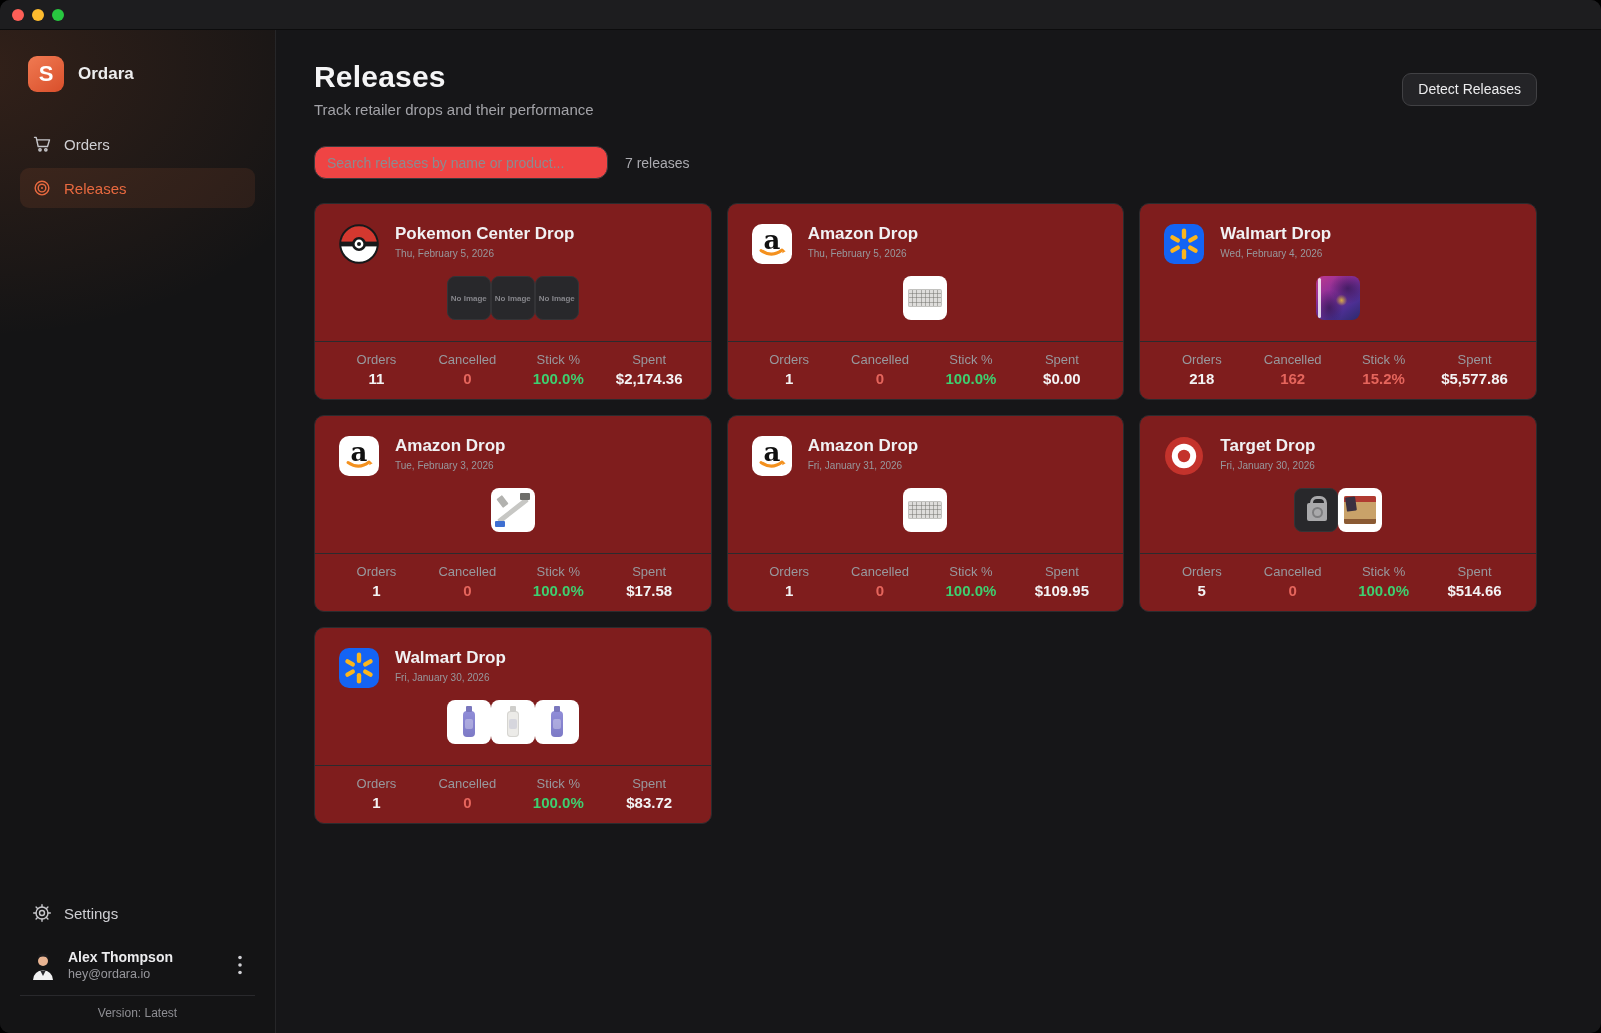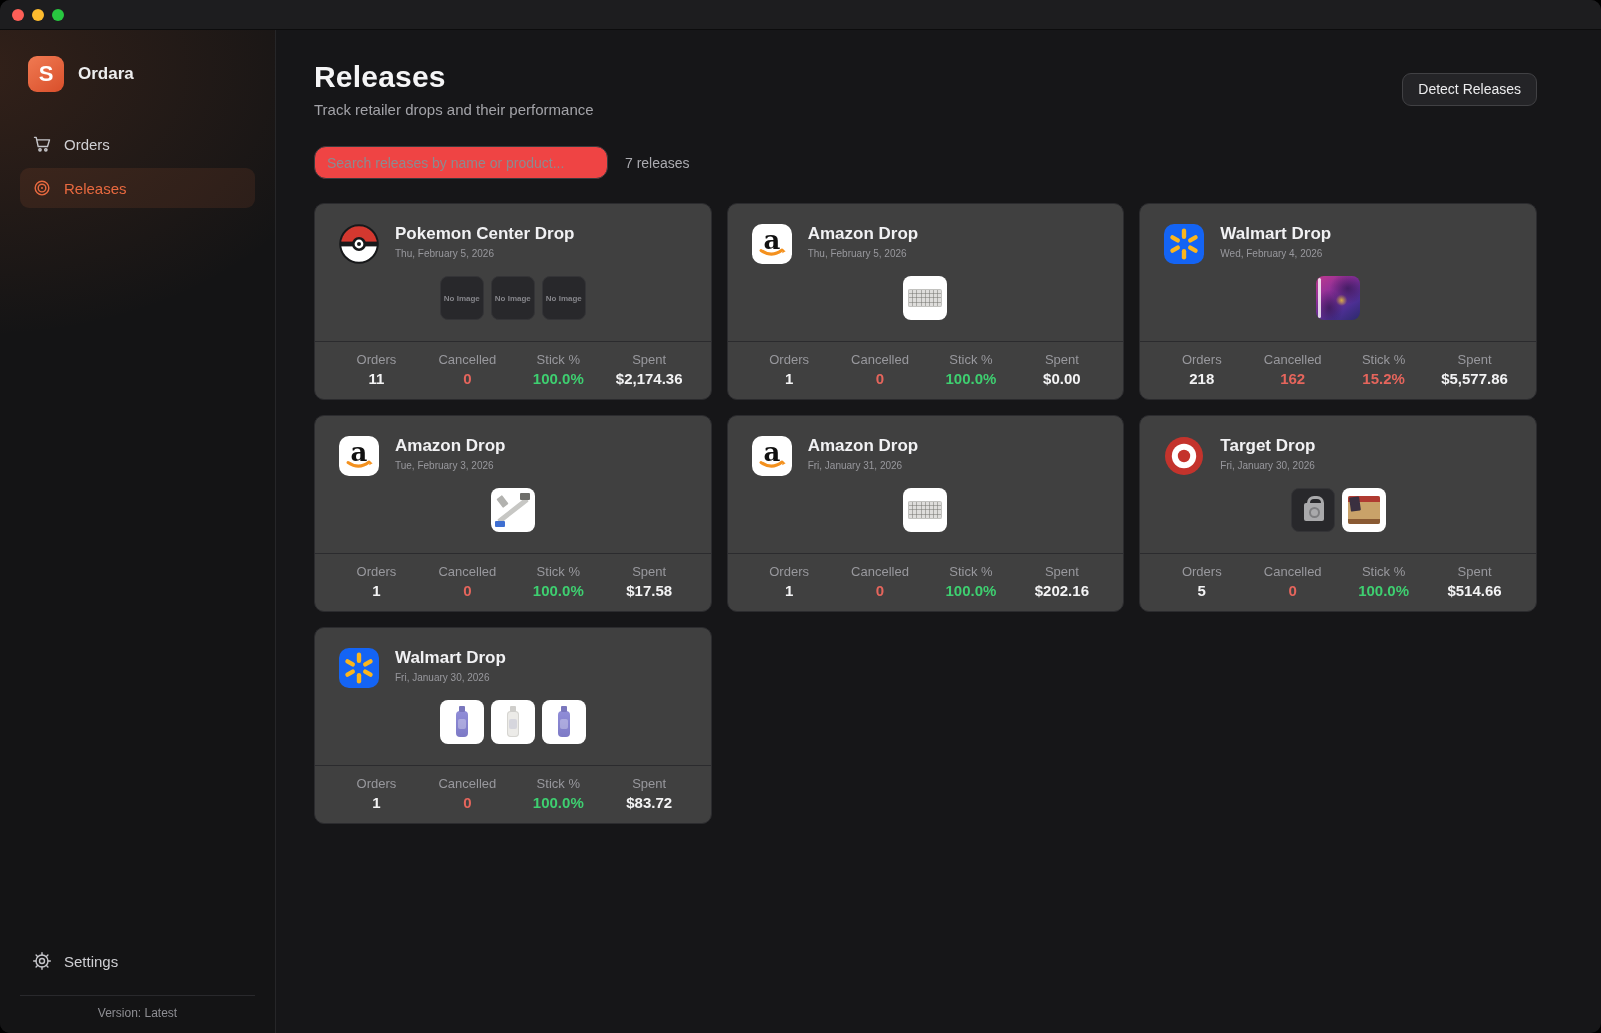--- a/index.html
+++ b/index.html
@@ -68,31 +68,31 @@
     border-radius:12px; color:#e8e8ea; font-size:14px; font-family:inherit;
     padding:0 12px; outline:none; }
   .search::placeholder { color:#8b8b90; }
   .count { margin-left:17px; font-size:14px; color:#ababb0; }
   .toolbar-right { margin-left:auto; display:flex; gap:8px; }
   .btn.iconbtn { width:37px; padding:0; justify-content:center; }
 
   
   .grid { margin-top:24px; display:grid; grid-template-columns:repeat(3,1fr);
     gap:15px; }
-  .card { background:#404040; border:1px solid #2b2b2e; border-radius:10px;
+  .card { background:#7f1d1d; border:1px solid #2b2b2e; border-radius:10px;
     height:197px; display:flex; flex-direction:column; overflow:hidden; cursor:pointer; }
   .card-top { flex:1; min-height:0; }
   .card-head { display:flex; align-items:flex-start; gap:16px; padding:20px 24px 0; }
   .rlogo { width:40px; height:40px; border-radius:10px; flex:0 0 auto;
     overflow:hidden; display:flex; align-items:center; justify-content:center; }
   .rlogo.amazon { background:#fff; }
   .rlogo.walmart { background:#1464f4; }
   .card-titles h3 { font-size:17px; font-weight:700; color:#f1f1f3; }
   .card-date { margin-top:4px; font-size:10px; color:#98989d; }
-  .products { display:flex; justify-content:center; gap:7px; margin-top:12px; }
+  .products { display:flex; justify-content:center; margin-top:12px; }
 
   .tile { width:44px; height:44px; border-radius:8px; position:relative;
     overflow:hidden; flex:0 0 auto; }
   .tile.white { background:#fff; }
   .tile.dark { background:#28282b; border:1px solid #343437; }
   .tile.noimg { background:#28282b; border:1px solid #343437;
     display:flex; align-items:center; justify-content:center; }
   .tile.noimg span { font-size:8px; color:#85858a; font-weight:700; }
 
   
@@ -194,20 +194,39 @@
       <div class="sidebar-bottom">
         <div class="nav-item">
           <svg class="icon20" viewBox="0 0 24 24" fill="none" stroke-width="1.7" stroke-linecap="round">
             <circle cx="12" cy="12" r="3"></circle>
               <circle cx="12" cy="12" r="7.2"></circle>
             <path d="M12 4.8V2 M17.1 6.9l2-2 M19.2 12H22 M17.1 17.1l2 2 M12 19.2V22 M6.9 17.1l-2 2 M4.8 12H2 M6.9 6.9l-2-2"></path>
           </svg>
           <span>Settings</span>
         </div>
 
+        <div class="user-row">
+          <svg width="26" height="30" viewBox="0 0 26 30">
+            <path d="M3 30 Q4 20.5 13 20.5 Q22 20.5 23 30 Z" fill="#f2f2f2"></path>
+            <path d="M10.5 21 L13 26 L15.5 21 Z" fill="#2a2a2e"></path>
+            <circle cx="13" cy="11" r="5" fill="#e8b492"></circle>
+            <path d="M7.5 10.5 Q7 3.5 13 3.5 Q19 3.5 18.5 10.5 Q18.5 6.5 13 6.5 Q7.5 6.5 7.5 10.5 Z" fill="#1c1c1f"></path>
+          </svg>
+          <div class="user-meta">
+            <div class="user-name">Alex Thompson</div>
+            <div class="user-email">hey@ordara.io</div>
+          </div>
+          <div class="kebab">
+            <svg width="4" height="20" viewBox="0 0 4 20">
+              <circle cx="2" cy="2.5" r="1.8" fill="#d0d0d4"></circle>
+                <circle cx="2" cy="10" r="1.8" fill="#d0d0d4"></circle>
+                <circle cx="2" cy="17.5" r="1.8" fill="#d0d0d4"></circle>
+            </svg>
+          </div>
+        </div>
 
         <div class="version">Version: Latest</div>
       </div>
     </aside>
 
     <main>
       <div class="header-row">
         <div>
           <h1>Releases</h1>
           <p class="subtitle">Track retailer drops and their performance</p>
@@ -439,21 +458,21 @@
             <div class="stat">
                 <div class="slabel">Cancelled</div>
                 <div class="sval red">0</div>
               </div>
             <div class="stat">
                 <div class="slabel">Stick %</div>
                 <div class="sval green">100.0%</div>
               </div>
             <div class="stat">
                 <div class="slabel">Spent</div>
-                <div class="sval white">$202.16</div>
+                <div class="sval white">$109.95</div>
               </div>
           </div>
         </article>
 
         <article class="card">
           <div class="card-top">
             <div class="card-head">
               <div class="rlogo">
                 <svg viewBox="0 0 40 40" width="40" height="40">
                   <circle cx="20" cy="20" r="19" fill="#c4332c"></circle>

